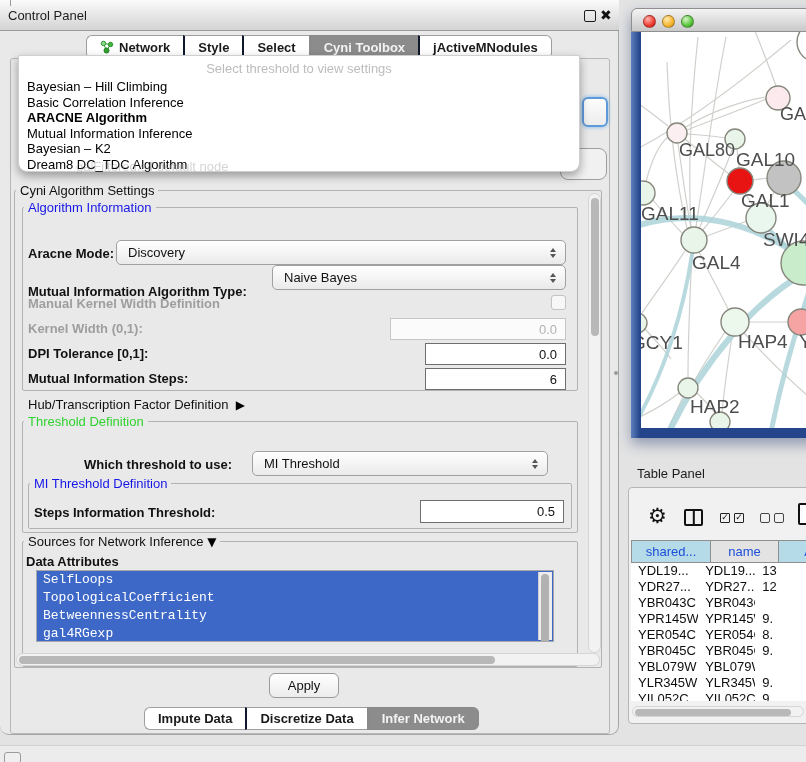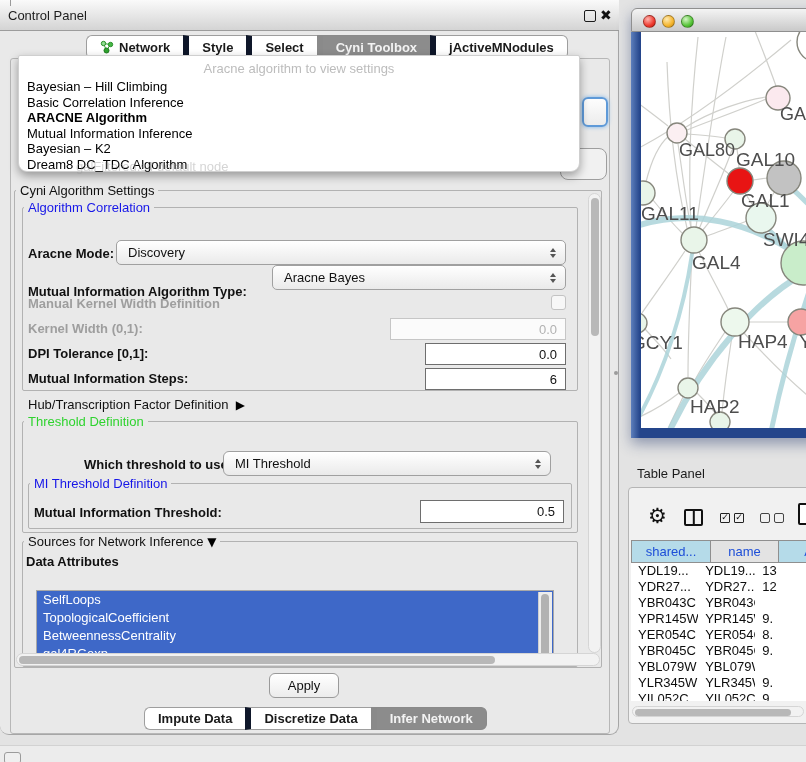--- a/index.html
+++ b/index.html
@@ -15,21 +15,21 @@
   #float-box{left:584px;top:10px;width:10px;height:10px;border:1.6px solid #1a1a1a;border-radius:2px;}
   #close-x{left:600px;top:7px;font-family:"DejaVu Sans",sans-serif;font-size:14px;font-weight:bold;color:#111;}
   #inset{left:10px;top:58px;width:600px;height:676px;border:1px solid #b7b7b7;border-radius:3px;
          background:#e9e9e9;box-sizing:border-box;}
   
   #tab-strip{left:86px;top:35px;height:24px;display:flex;z-index:20;}
   .tabseg{display:flex;align-items:center;gap:5px;padding:0 13px;background:#fff;
           border-top:1px solid #9e9e9e;border-bottom:1px solid #9e9e9e;font-weight:bold;color:#1a1a1a;}
   .tabseg:first-child{border-left:1px solid #9e9e9e;border-radius:6px 0 0 6px;}
   .tabseg:last-child{border-right:1px solid #9e9e9e;border-radius:0 6px 6px 0;}
-  .tabseg+.tabseg{border-left:6px solid #0f172a;}
+  .tabseg+.tabseg{border-left:2px solid #0f172a;}
   .tabseg.sel{background:#8c8c8c;color:#f3f3f3;border-color:#8a8a8a;justify-content:center;}
   .neticon{width:14px;height:14px;}
   
   #algo-overlay{left:18px;top:55px;width:562px;height:117px;background:#fff;z-index:50;
                 border-radius:2px 2px 9px 9px;box-shadow:0 4px 10px rgba(0,0,0,.35);border:1px solid #cfcfcf;box-sizing:border-box;}
   #algo-hint{left:0;top:5px;width:560px;text-align:center;color:#bcbcbc;}
   #algo-list{left:4px;top:23px;width:552px;}
   .ddi{height:15.6px;line-height:15.6px;padding-left:4px;color:#000;white-space:nowrap;}
   .ddi.bold{font-weight:bold;}
   
@@ -52,22 +52,22 @@
          display:flex;align-items:center;padding-left:11px;box-sizing:border-box;box-shadow:inset 0 1px 0 #fff;}
   .combo .arrows{position:absolute;right:9px;top:50%;transform:translateY(-50%);display:flex;flex-direction:column;gap:2px;}
   .tri-up{width:0;height:0;border-left:3.5px solid transparent;border-right:3.5px solid transparent;border-bottom:4.5px solid #555;}
   .tri-dn{width:0;height:0;border-left:3.5px solid transparent;border-right:3.5px solid transparent;border-top:4.5px solid #555;}
   
   .field{position:absolute;border:1px solid #6e6e6e;background:#fff;display:flex;align-items:center;
          justify-content:flex-end;padding:0 8px;box-sizing:border-box;}
   .field.dis{border-color:#c6c6c6;color:#b2b2b2;background:#fbfbfb;}
   .checkbox{position:absolute;width:15px;height:15px;border:1px solid #c3c3c3;border-radius:3px;background:#f7f7f7;box-sizing:border-box;}
   
-  #attr-list{left:36px;top:590px;width:518px;height:72px;background:#fff;border:1px solid #a8a8a8;
-             box-sizing:border-box;overflow:hidden;}
+  #attr-list{left:36px;top:570px;width:518px;height:72px;background:#fff;border:1px solid #a8a8a8;
+             box-sizing:border-box;overflow:hidden;font-family:Liberation Mono, monospace;}
   .attr-item{height:18px;line-height:18px;padding-left:6px;background:#3e68c8;color:#fff;white-space:nowrap;}
   #attr-filler{height:14px;background:#3e68c8;}
   #attr-scroll{position:absolute;right:1px;top:1px;bottom:1px;width:13px;background:#ededed;border-left:1px solid #cfcfcf;}
   #attr-thumb{position:absolute;left:2px;top:2px;width:8px;height:74px;background:#b2b2b2;border-radius:4px;}
   
   .scrolltrack{position:absolute;background:#f2f2f2;border:1px solid #d5d5d5;border-radius:7px;box-sizing:border-box;}
   .scrollthumb{position:absolute;background:#b8b8b8;border-radius:6px;}
   
   #apply-btn{left:269px;top:673px;width:68px;height:23px;border:1px solid #9a9a9a;border-radius:6px;
              background:linear-gradient(#ffffff,#ececec);display:flex;align-items:center;justify-content:center;font-size:13px;}
@@ -145,49 +145,49 @@
       <div class="tabseg">
         <span>jActiveMNodules</span>
       </div>
     </div>
 
   <div class="abs" id="frag-blue"></div>
   <div class="abs" id="frag-gray"></div>
   <span class="abs" id="ghost-text">galFiltered.sif default node</span>
 
   <div class="abs" id="algo-overlay">
-    <span class="abs" id="algo-hint">Aracne algorithm to view settings</span>
+    <span class="abs" id="algo-hint">Select threshold to view settings</span>
     <div class="abs" id="algo-list">
         <div class="ddi">Bayesian – Hill Climbing</div>
         <div class="ddi">Basic Correlation Inference</div>
         <div class="ddi bold">ARACNE Algorithm</div>
         <div class="ddi">Mutual Information Inference</div>
         <div class="ddi">Bayesian – K2</div>
         <div class="ddi">Dream8 DC_TDC Algorithm</div>
       </div>
   </div>
 
   <div class="group" id="g-settings" style="left:14px;top:190px;width:588px;height:478px;">
     <span class="gtitle">Cyni Algorithm Settings</span>
   </div>
 
   <div class="group" style="left:22px;top:207px;width:556px;height:184px;">
-    <span class="gtitle blue">Algorithm Correlation</span>
+    <span class="gtitle blue">Algorithm Information</span>
   </div>
   <span class="lbl b" style="left:28px;top:246px;">Aracne Mode:</span>
   <div class="combo" style="left:116px;top:240px;width:450px;height:25px;">
     <span>Discovery</span>
     <span class="arrows">
         <span class="tri-up"></span>
         <span class="tri-dn"></span>
       </span>
   </div>
   <span class="lbl b" style="left:28px;top:284px;">Mutual Information Algorithm Type:</span>
   <div class="combo" style="left:272px;top:265px;width:294px;height:25px;">
-    <span>Aracne Bayes</span>
+    <span>Naive Bayes</span>
     <span class="arrows">
         <span class="tri-up"></span>
         <span class="tri-dn"></span>
       </span>
   </div>
   <span class="lbl dis" style="left:28px;top:296px;">Manual Kernel Width Definition</span>
   <div class="checkbox" style="left:551px;top:295px;"></div>
   <span class="lbl dis" style="left:28px;top:321px;">Kernel Width (0,1):</span>
   <div class="field dis" style="left:390px;top:318px;width:176px;height:22px;">
     <span>0.0</span>
@@ -203,31 +203,31 @@
 
   <span class="lbl" style="left:28px;top:397px;">
     <span>Hub/Transcription Factor Definition</span>&nbsp;
     <span class="tri-r">▶</span>
   </span>
 
   <div class="group" style="left:22px;top:421px;width:556px;height:112px;">
     <span class="gtitle green">Threshold Definition</span>
   </div>
   <span class="lbl b" style="left:84px;top:457px;">Which threshold to use:</span>
-  <div class="combo" style="left:223px;top:451px;width:328px;height:25px;border-radius:6px;">
+  <div class="combo" style="left:252px;top:451px;width:296px;height:25px;">
     <span>MI Threshold</span>
     <span class="arrows">
         <span class="tri-up"></span>
         <span class="tri-dn"></span>
       </span>
   </div>
   <div class="group" style="left:28px;top:483px;width:544px;height:46px;">
     <span class="gtitle blue">MI Threshold Definition</span>
   </div>
-  <span class="lbl b" style="left:34px;top:505px;">Mutual Information Threshold:</span>
+  <span class="lbl b" style="left:34px;top:505px;">Steps Information Threshold:</span>
   <div class="field" style="left:420px;top:500px;width:144px;height:23px;text-align:right;">
     <span>0.5</span>
   </div>
 
   <div class="group" style="left:22px;top:541px;width:556px;height:126px;">
     <span class="gtitle"><span>Sources for Network Inference</span> <span class="tri-r">▼</span></span>
   </div>
   <span class="lbl b" style="left:26px;top:554px;">Data Attributes</span>
   <div class="abs" id="attr-list">
     <div id="attr-items">

